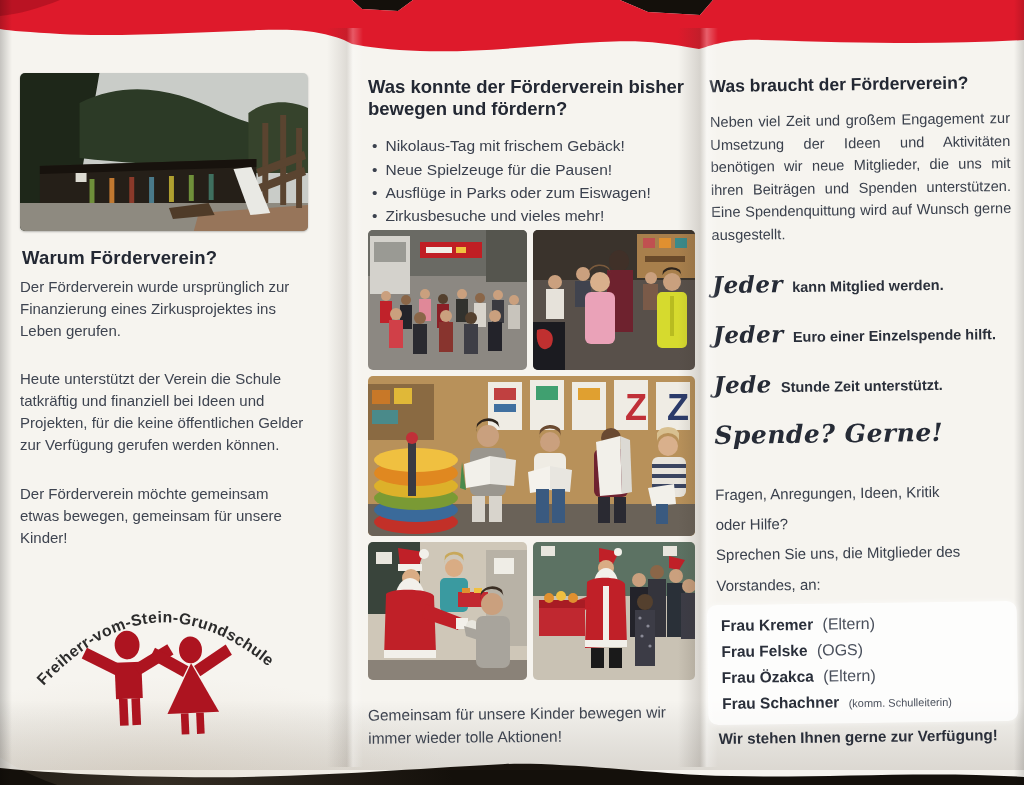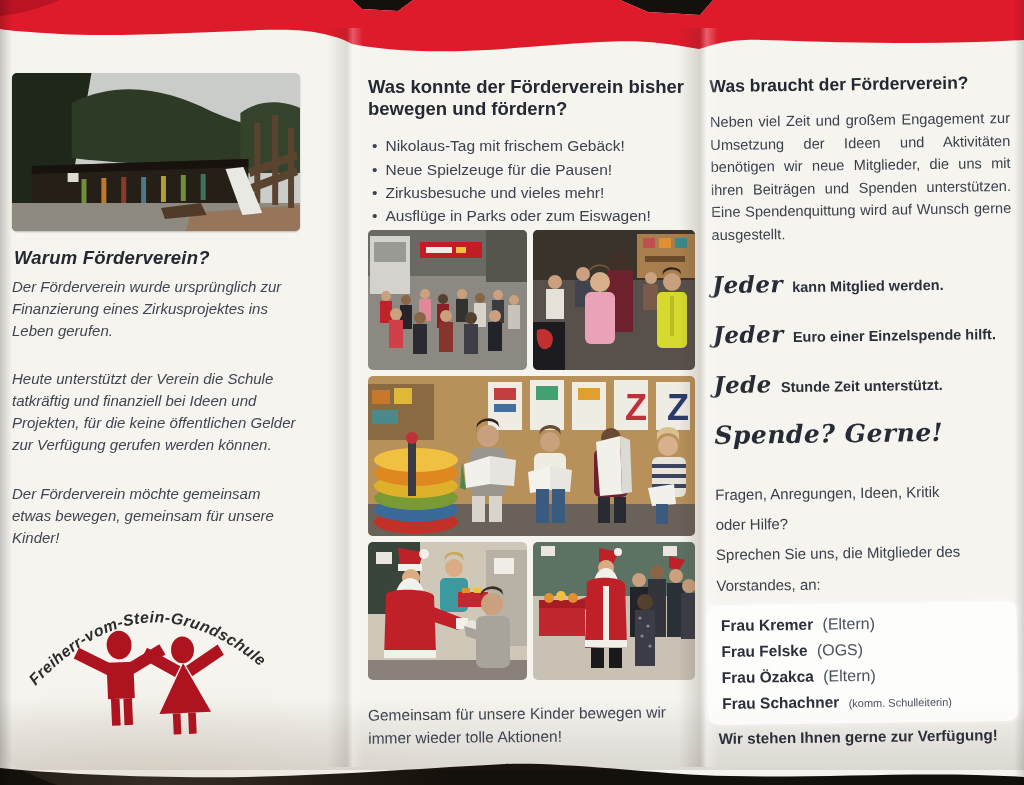--- a/index.html
+++ b/index.html
@@ -1,20 +1,20 @@
 <!DOCTYPE html>
 <html lang="de"><head>
 <meta charset="utf-8">
 <style>
   html,body{margin:0;padding:0;background:#0f0c09;}
   .stage{position:relative;width:1024px;height:785px;overflow:hidden;
          font-family:"Liberation Sans","DejaVu Sans",sans-serif;color:#3e4450;}
   .bg{position:absolute;inset:0;}
   .panel{position:absolute;}
-  .panel-left{left:12px;top:73px;width:288px;font-style:italic;}
+  .panel-left{left:20px;top:73px;width:288px;}
   .panel-mid{left:368px;top:76px;width:327px;}
   .panel-right{left:714px;top:74px;width:300px;transform:rotate(-0.8deg);}
   h1,h2{margin:0;color:#232833;font-weight:bold;}
   .h-left{margin:16px 0 0 2px;font-size:18.5px;letter-spacing:.2px;}
   .h-mid{font-size:18.5px;line-height:1.2;}
   .h-right{font-size:17.5px;}
   p{margin:0;font-size:15px;line-height:1.47;}
   .p1{margin-top:7px;}
   .p2{margin-top:26px;}
   .p3{margin-top:27px;}
@@ -146,22 +146,22 @@
       </g>
     </svg>
   </div>
 
   <div class="panel panel-mid">
     <h2 class="h-mid">Was konnte der Förderverein bisher bewegen und fördern?</h2>
 
     <ul class="bullets">
       <li>Nikolaus-Tag mit frischem Gebäck!</li>
       <li>Neue Spielzeuge für die Pausen!</li>
+      <li>Ausflüge in Parks oder zum Eiswagen!</li>
       <li>Zirkusbesuche und vieles mehr!</li>
-      <li>Ausflüge in Parks oder zum Eiswagen!</li>
     </ul>
 
     <div class="collage">
 
       <svg class="photo" width="159" height="140" viewBox="0 0 159 140" preserveAspectRatio="none" role="img" aria-label="Kindergruppe auf dem Schulhof">
         <rect width="159" height="140" fill="#8c8882"></rect>
         <rect x="0" y="0" width="159" height="46" fill="#6a6a64"></rect>
         <rect x="118" y="0" width="41" height="52" fill="#55554e"></rect>
         <rect x="2" y="6" width="40" height="58" fill="#d4d2cc"></rect>
         <rect x="6" y="12" width="32" height="20" fill="#9a9a94"></rect>

